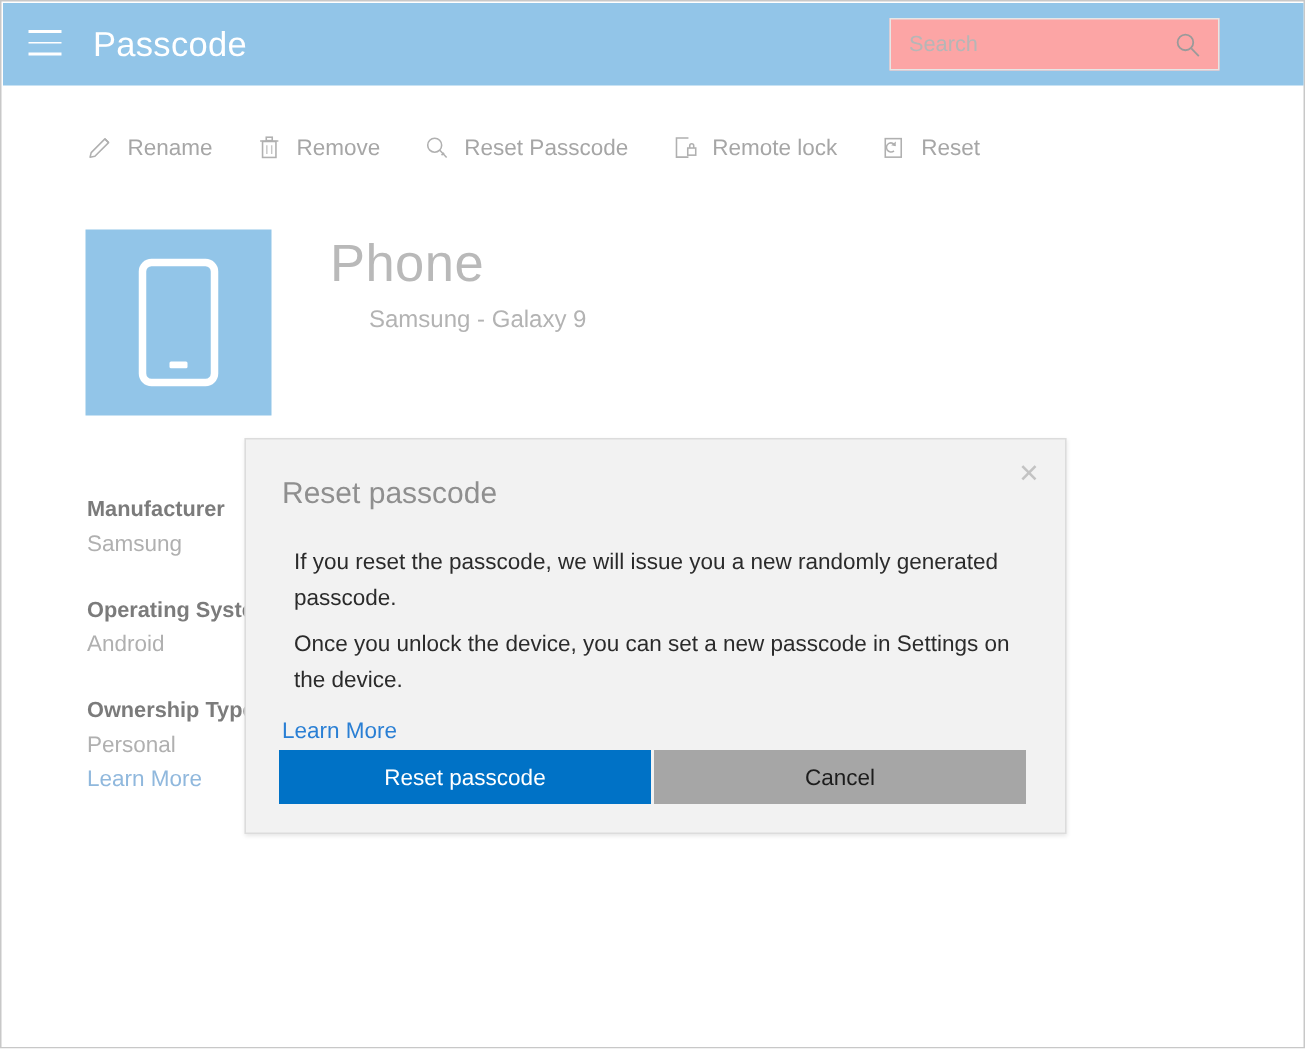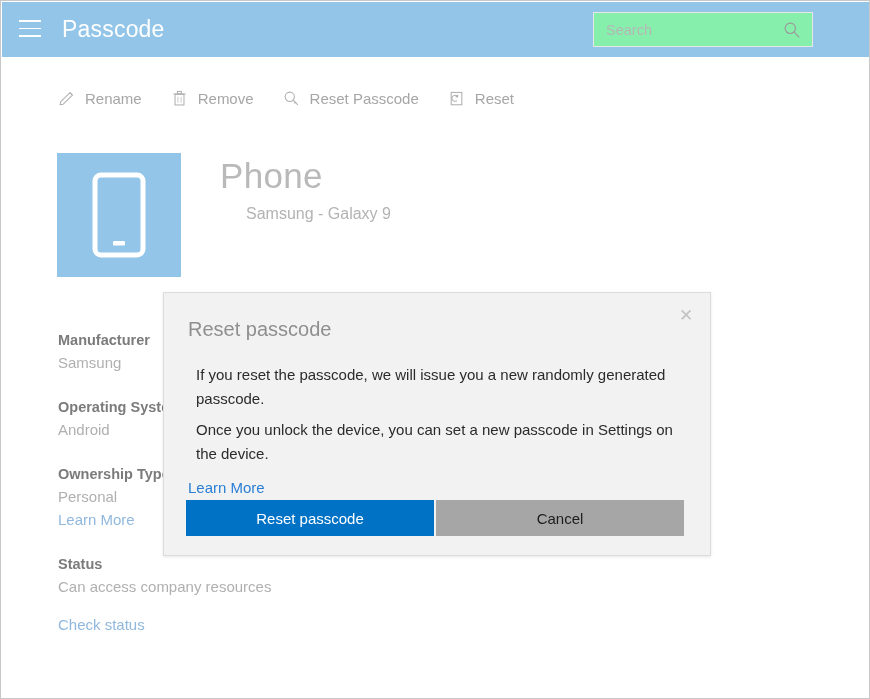--- a/index.html
+++ b/index.html
@@ -58,21 +58,21 @@
     font-weight: 400;
     letter-spacing: 0.2px;
     white-space: nowrap;
   }
   .search-box {
     position: absolute;
     left: 591px;
     top: 10px;
     width: 220px;
     height: 35px;
-    background: #86efac;
+    background: #fca5a5;
     box-sizing: border-box;
     border: 1px solid #e6e6e6;
   }
   .search-input {
     position: absolute;
     left: 0;
     top: 0;
     width: 182px;
     height: 33px;
     border: 0;
@@ -328,20 +328,28 @@
 
     <div class="cmd">
       <svg class="cmd-icon" viewBox="0 0 20 20">
         <circle cx="8.2" cy="8.2" r="4.9" fill="none" stroke="#b0b0b0" stroke-width="1.1"></circle>
         <line x1="11.8" y1="11.8" x2="16.6" y2="16.8" stroke="#b0b0b0" stroke-width="1.1"></line>
         <line x1="13.0" y1="15.2" x2="14.8" y2="13.6" stroke="#b0b0b0" stroke-width="1.1"></line>
       </svg>
       <span class="cmd-label">Reset Passcode</span>
     </div>
 
+    <div class="cmd">
+      <svg class="cmd-icon" viewBox="0 0 20 20">
+        <path d="M12.6 3.2 H4.2 V16.6 H12.6" fill="none" stroke="#b0b0b0" stroke-width="1.1"></path>
+        <rect x="12.1" y="10.2" width="5.6" height="5.0" fill="none" stroke="#b0b0b0" stroke-width="1.1"></rect>
+        <path d="M13.5 10.2 V8.6 a1.4 1.4 0 0 1 2.8 0 V10.2" fill="none" stroke="#b0b0b0" stroke-width="1.1"></path>
+      </svg>
+      <span class="cmd-label">Remote lock</span>
+    </div>
 
     <div class="cmd">
       <svg class="cmd-icon" viewBox="0 0 20 20">
         <rect x="4.4" y="3.6" width="11.2" height="13.0" fill="none" stroke="#b0b0b0" stroke-width="1.1"></rect>
         <path d="M11.4 8.6 a3.2 3.2 0 1 0 -0.9 3.6" fill="none" stroke="#b0b0b0" stroke-width="1.1"></path>
         <path d="M11.9 5.6 L11.6 8.9 L8.5 8.3 Z" fill="#b0b0b0"></path>
       </svg>
       <span class="cmd-label">Reset</span>
     </div>
   </div>
@@ -366,25 +374,20 @@
       <div class="prop-label">Operating System</div>
       <div class="prop-value">Android</div>
     </div>
 
     <div class="prop-group">
       <div class="prop-label">Ownership Type</div>
       <div class="prop-value">Personal</div>
       <div class="prop-link">Learn More</div>
     </div>
 
-    <div class="prop-group status-group">
-      <div class="prop-label">Status</div>
-      <div class="prop-value">Can access company resources</div>
-      <div class="status-link">Check status</div>
-    </div>
   </div>
 
   <div class="dialog">
 
     <div class="dialog-close">✕</div>
 
     <div class="dialog-title">Reset passcode</div>
 
     <div class="dialog-body">
       <p class="dialog-para">If you reset the passcode, we will issue you a new randomly generated passcode.</p>

